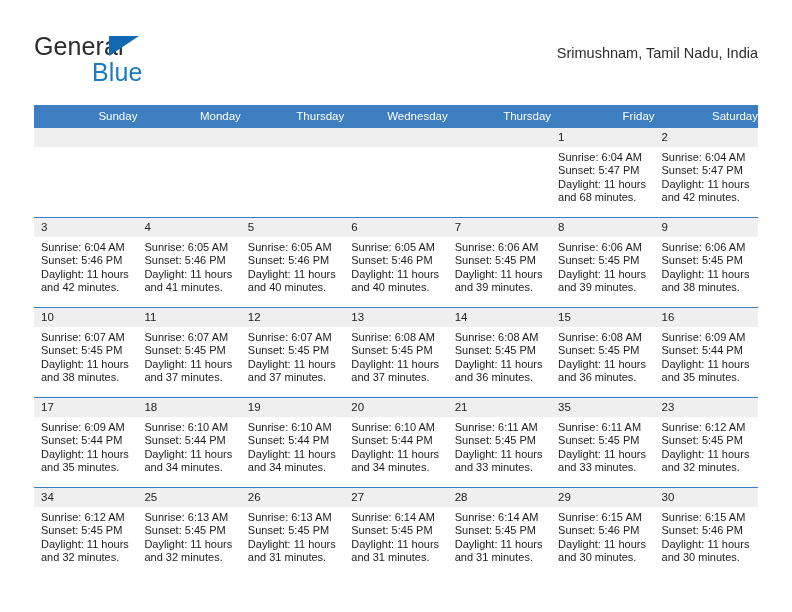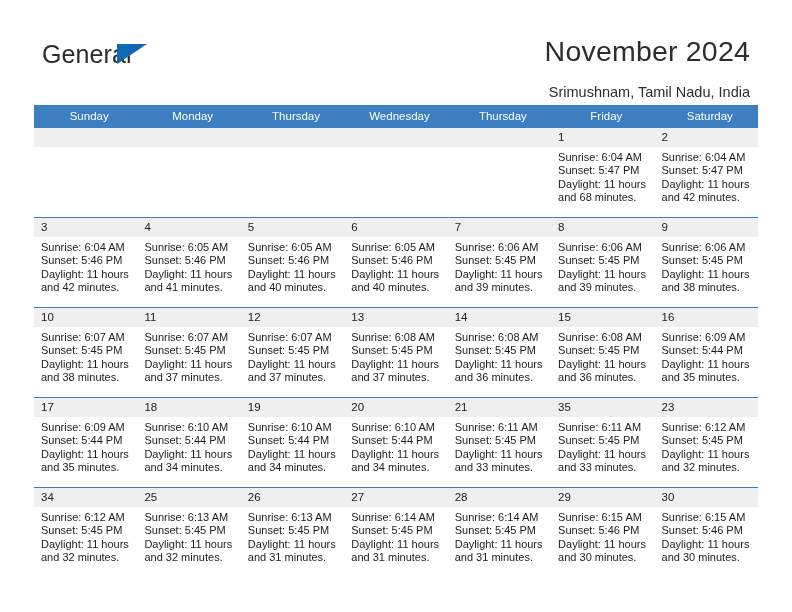--- a/index.html
+++ b/index.html
@@ -12,21 +12,21 @@
     width: 792px;
     height: 612px;
     font-family: "Liberation Sans", sans-serif;
     color: #000;
     overflow: hidden;
   }
   .page {
     position: relative;
     width: 792px;
     height: 612px;
-    padding: 8px;
+    padding: 0;
   }
 
   
   .header {
     position: relative;
     height: 74px;
     padding: 0 34px;
   }
   .logo {
     position: absolute;
@@ -92,21 +92,21 @@
   table.cal {
     border-collapse: collapse;
     width: 724px;
     table-layout: fixed;
   }
   table.cal th {
     background: #3c7ebf;
     color: #ffffff;
     font-size: 11.5px;
     font-weight: normal;
-    text-align: center;
+    text-align: right;
     padding: 5px 0 5px 7px;
     height: 21px;
     border: none;
   }
   table.cal td {
     vertical-align: top;
     height: 90px;
     border-top: 1px solid #3c7ebf;
     padding: 0;
     background: #ffffff;
@@ -134,24 +134,24 @@
 </head>
 <body>
 
 <div class="page">
 
   <div class="header">
 
     <div class="logo">
       <span class="logo-row1">General</span>
       <span class="logo-tri"></span>
+      <span class="logo-row2">Blue</span>
     </div>
 
     <div class="title-block">
-      <h1 class="cal-title">November 2024</h1>
       <div class="cal-sub">Srimushnam, Tamil Nadu, India</div>
     </div>
 
   </div>
 
   <div class="cal-wrap">
     <table class="cal">
       <thead>
         <tr id="weekday-row">
             <th>Sunday</th>

